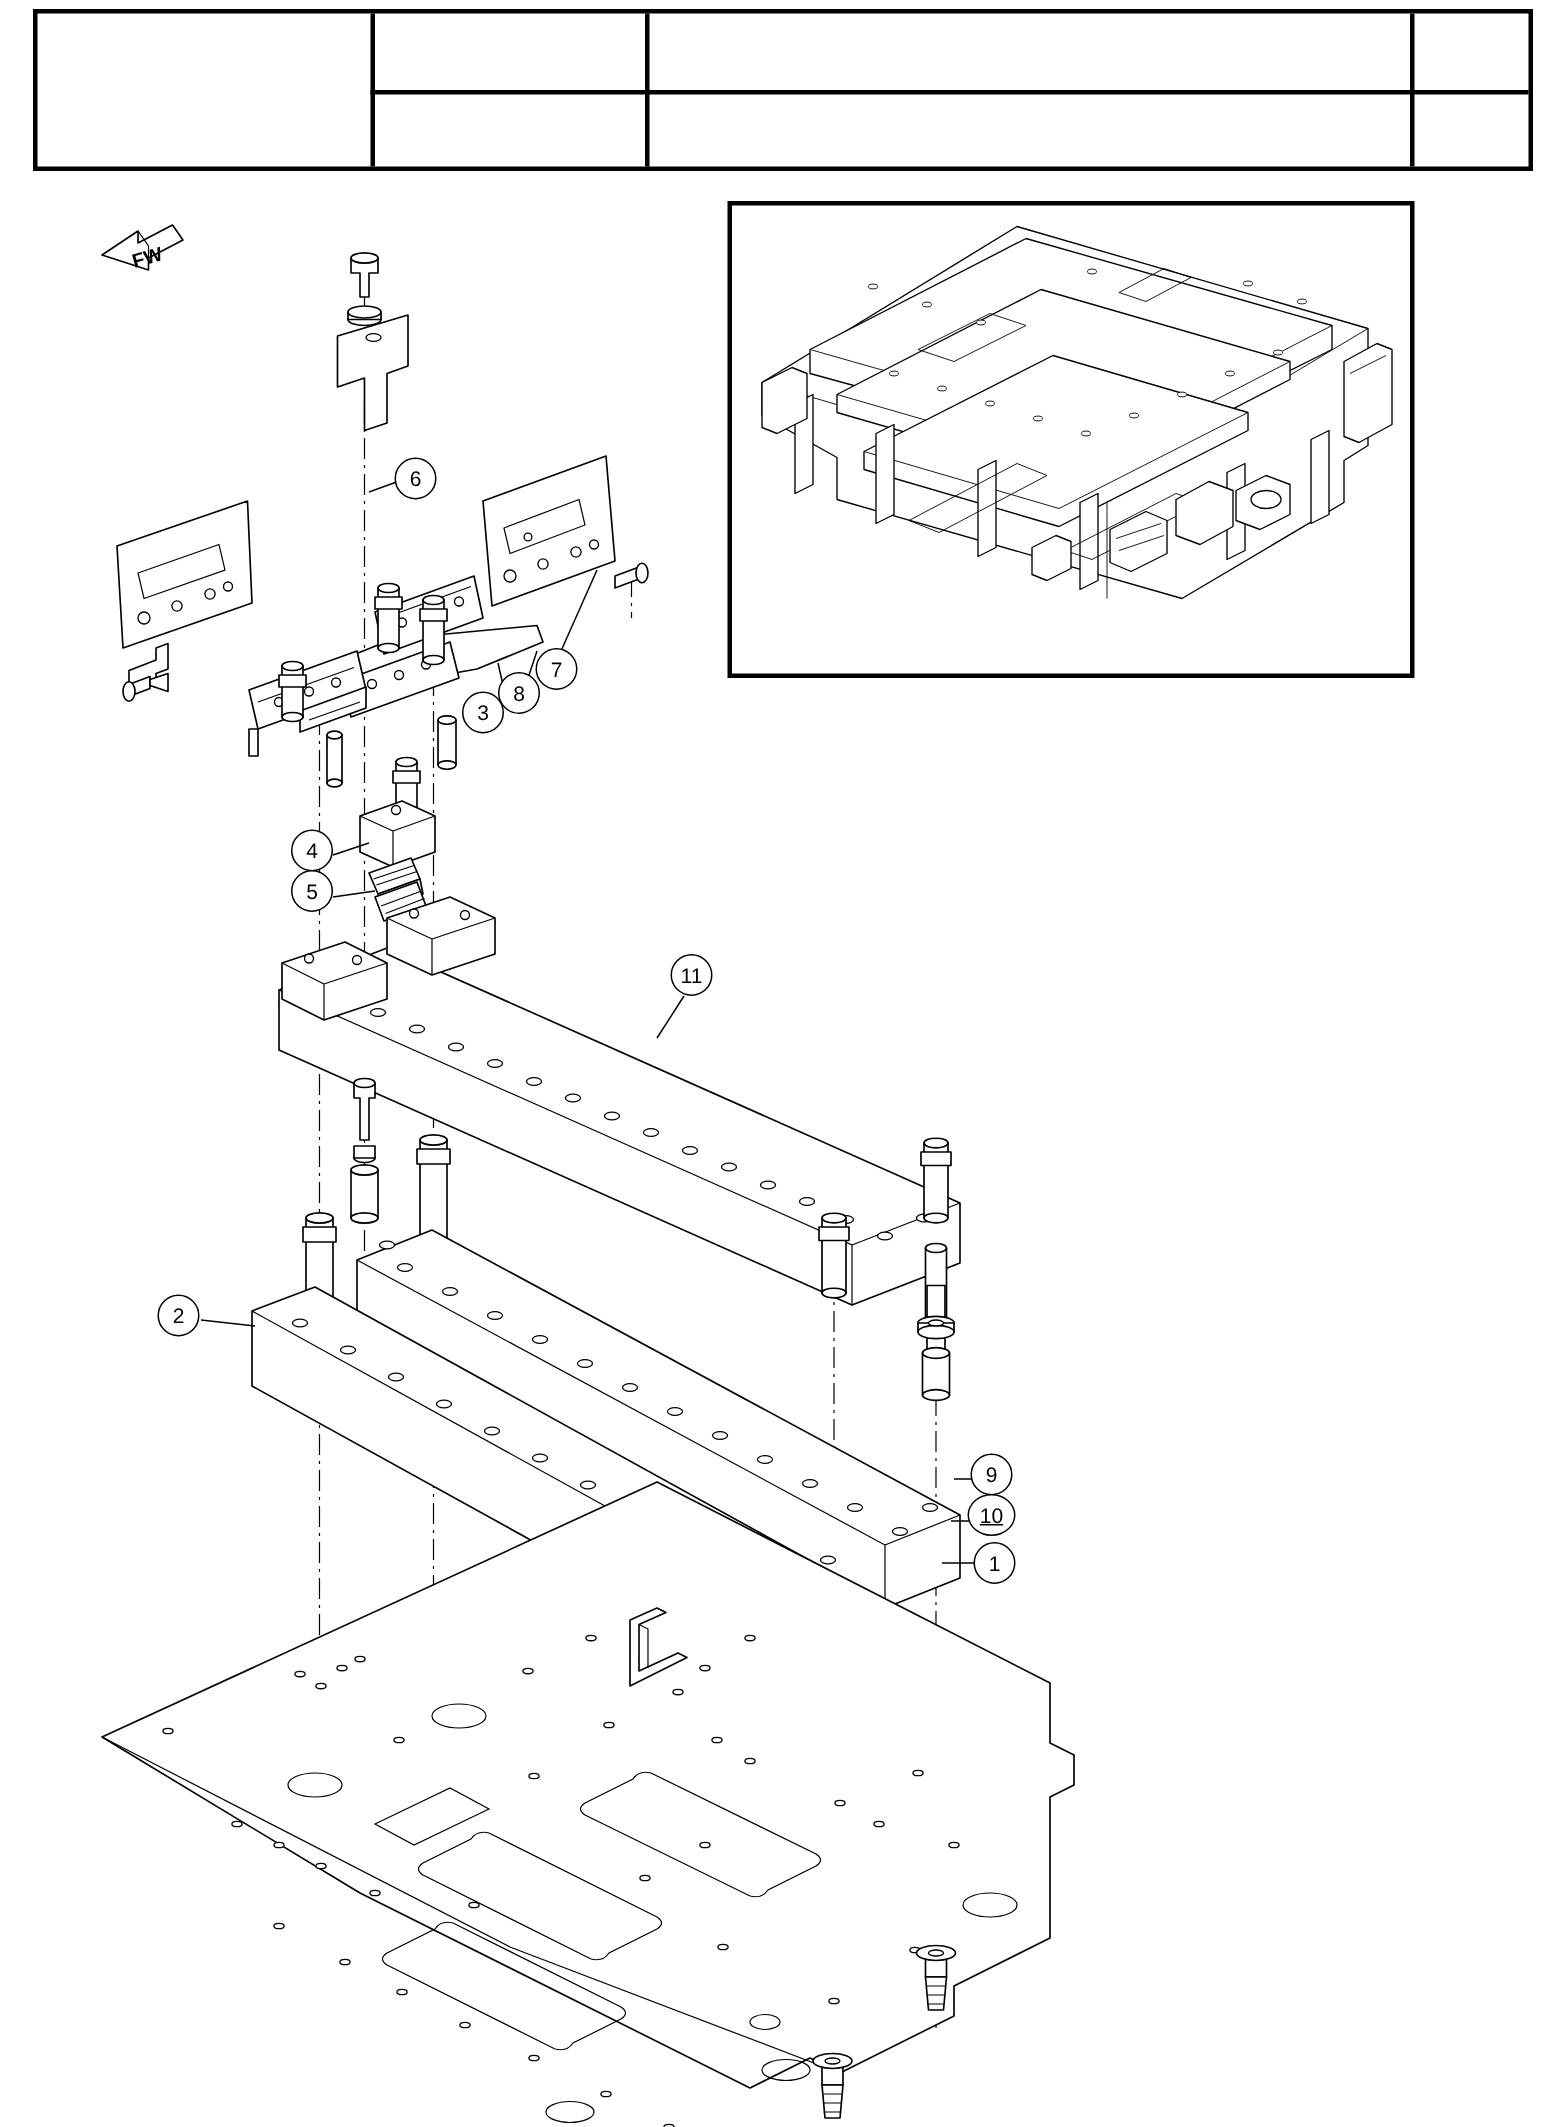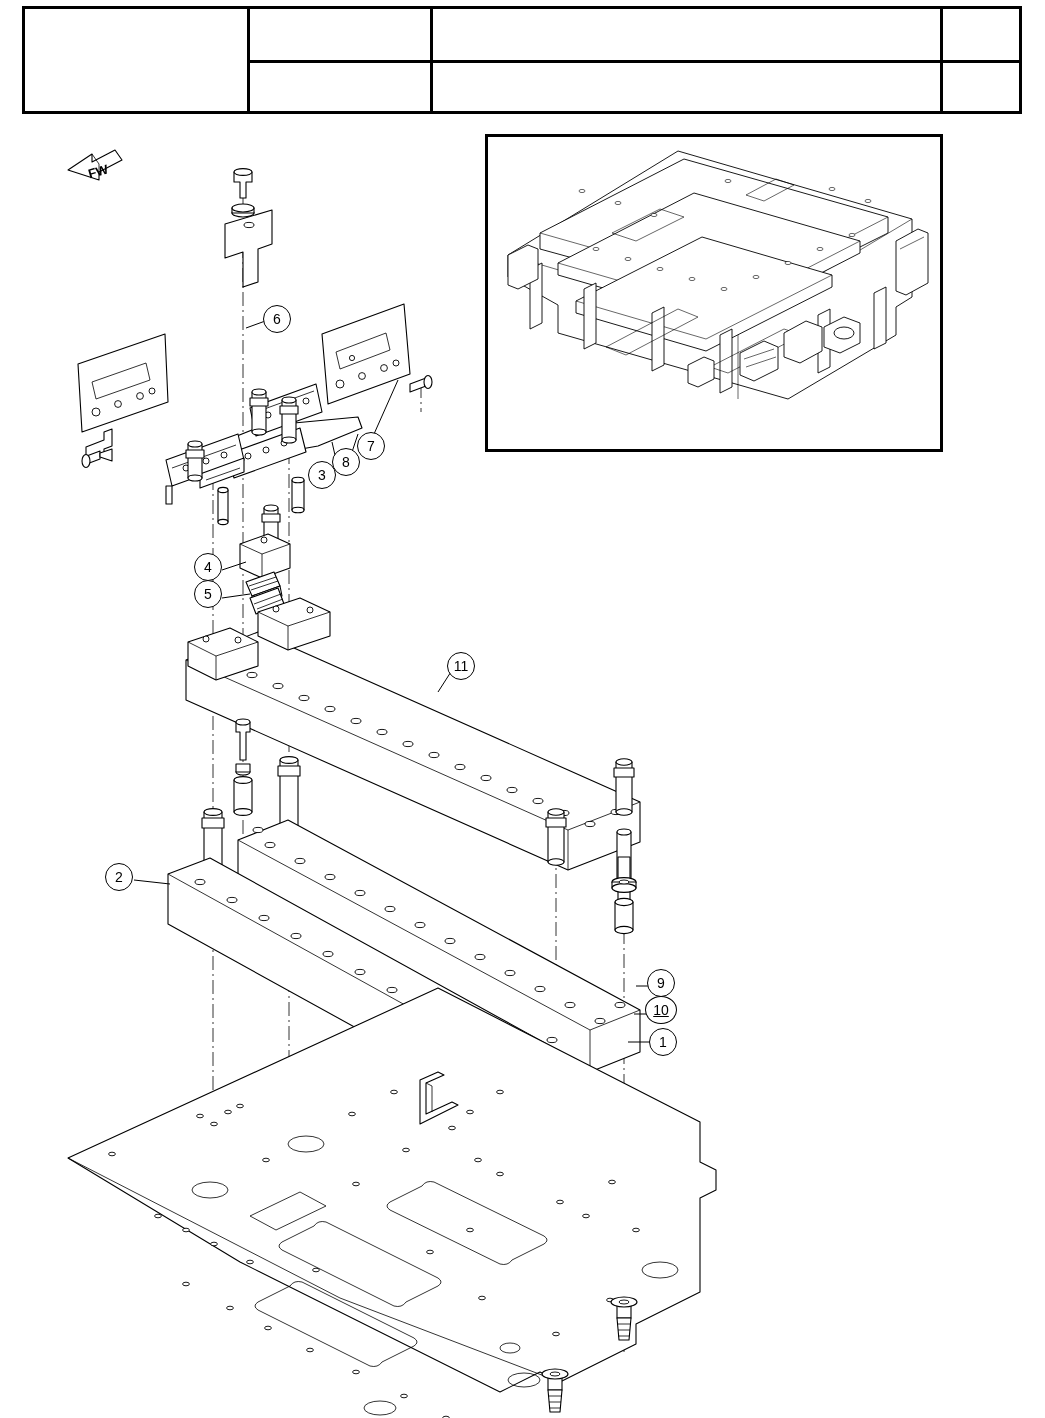--- a/index.html
+++ b/index.html
@@ -598,21 +598,21 @@
       </div>
 
     <div class="callout" style="left:194px; top:441px;">
         <span>4</span>
       </div>
 
     <div class="callout" style="left:194px; top:468px;">
         <span>5</span>
       </div>
 
-    <div class="callout" style="left:447px; top:540px;">
+    <div class="callout" style="left:447px; top:524px;">
         <span>11</span>
       </div>
 
     <div class="callout" style="left:105px; top:751px;">
         <span>2</span>
       </div>
 
     <div class="callout" style="left:647px; top:857px;">
         <span>9</span>
       </div>

